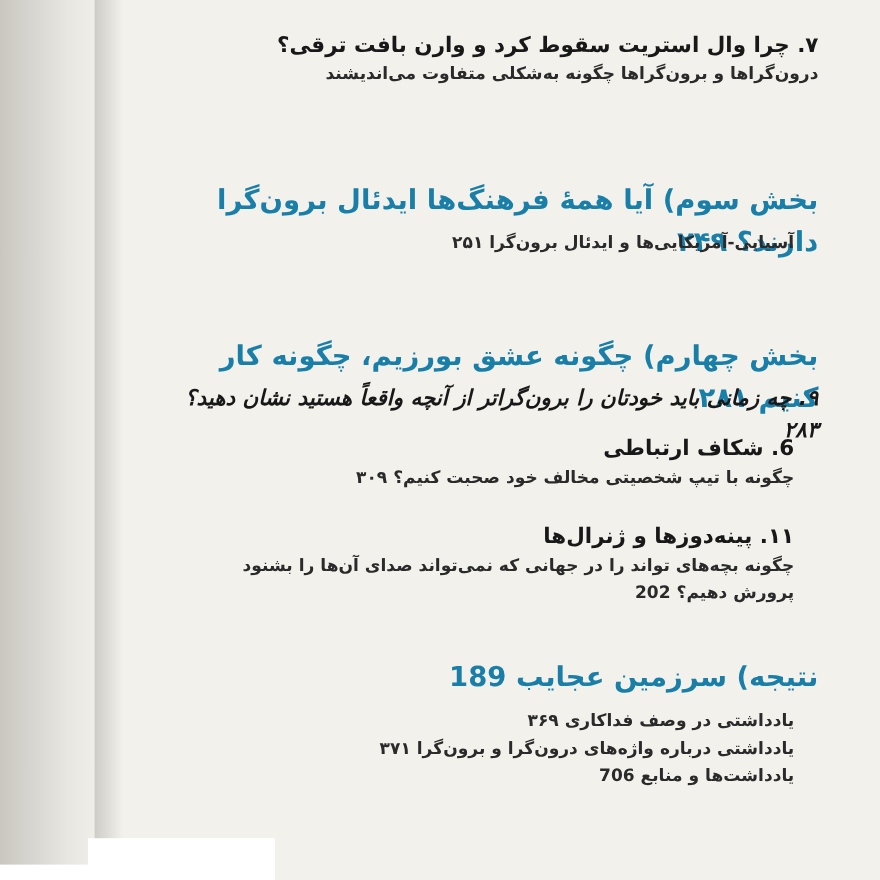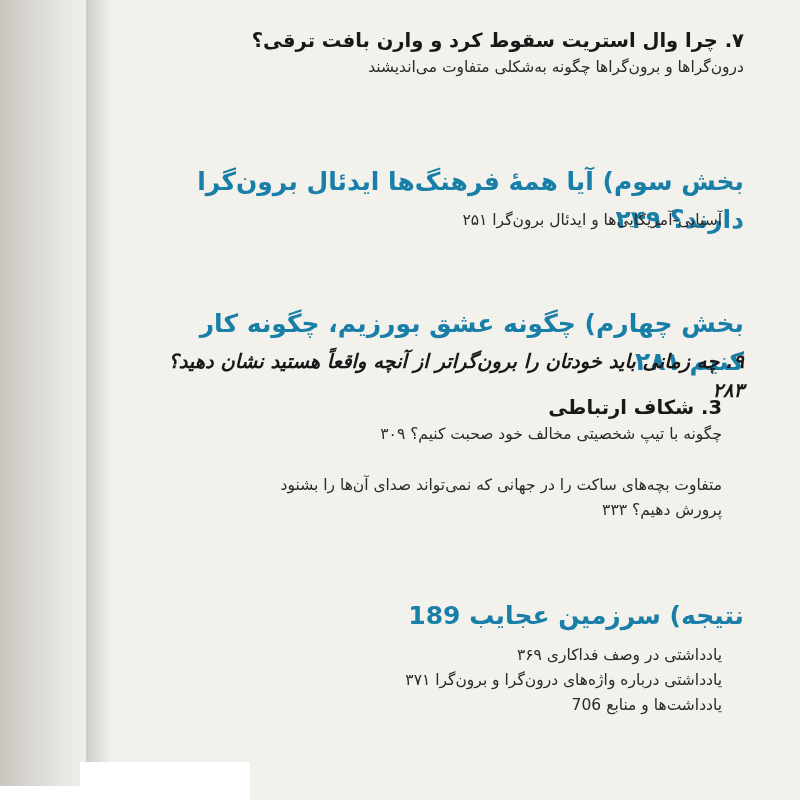--- a/index.html
+++ b/index.html
@@ -76,21 +76,21 @@
     font-size: 19.5px;
     font-weight: bold;
     line-height: 1.5;
     color: #181818;
     letter-spacing: 0px;
   }
   .sub {
     font-size: 15.5px;
     line-height: 1.62;
     color: #2a2a2a;
-    font-weight: normal;
+    font-weight: bold;
   }
   .section-head {
     font-size: 25px;
     font-weight: bold;
     color: #1a7fa8;
     line-height: 1.5;
   }
   .small-indent {
     margin-right: 22px;
   }
@@ -120,27 +120,28 @@
 
     <div class="entry" style="top:305px;">
       <div class="section-head">بخش چهارم) چگونه عشق بورزیم، چگونه کار کنیم ۲۸۱</div>
     </div>
 
     <div class="entry" style="top:347px;font-style:italic;">
       <div class="title">۹. چه زمانی باید خودتان را برون‌گراتر از آنچه واقعاً هستید نشان دهید؟ ۲۸۳</div>
     </div>
 
     <div class="entry" style="top:393px;">
-      <div class="title small-indent">3. شکاف ارتباطی</div>
+      <div class="title small-indent">6. شکاف ارتباطی</div>
       <div class="sub small-indent">چگونه با تیپ شخصیتی مخالف خود صحبت کنیم؟ ۳۰۹</div>
     </div>
 
     <div class="entry" style="top:473px;">
-      <div class="sub small-indent">متفاوت بچه‌های ساکت را در جهانی که نمی‌تواند صدای آن‌ها را بشنود</div>
-      <div class="sub small-indent">پرورش دهیم؟ ۳۳۳</div>
+      <div class="title small-indent">۱۱. پینه‌دوزها و ژنرال‌ها</div>
+      <div class="sub small-indent">چگونه بچه‌های تواند را در جهانی که نمی‌تواند صدای آن‌ها را بشنود</div>
+      <div class="sub small-indent">پرورش دهیم؟ 202</div>
     </div>
 
     <div class="entry" style="top:597px;">
       <div class="section-head">نتیجه) سرزمین عجایب 189</div>
     </div>
 
     <div class="entry" style="top:643px;">
       <div class="sub small-indent">یادداشتی در وصف فداکاری ۳۶۹</div>
       <div class="sub small-indent">یادداشتی درباره واژه‌های درون‌گرا و برون‌گرا ۳۷۱</div>
       <div class="sub small-indent">یادداشت‌ها و منابع 706</div>

